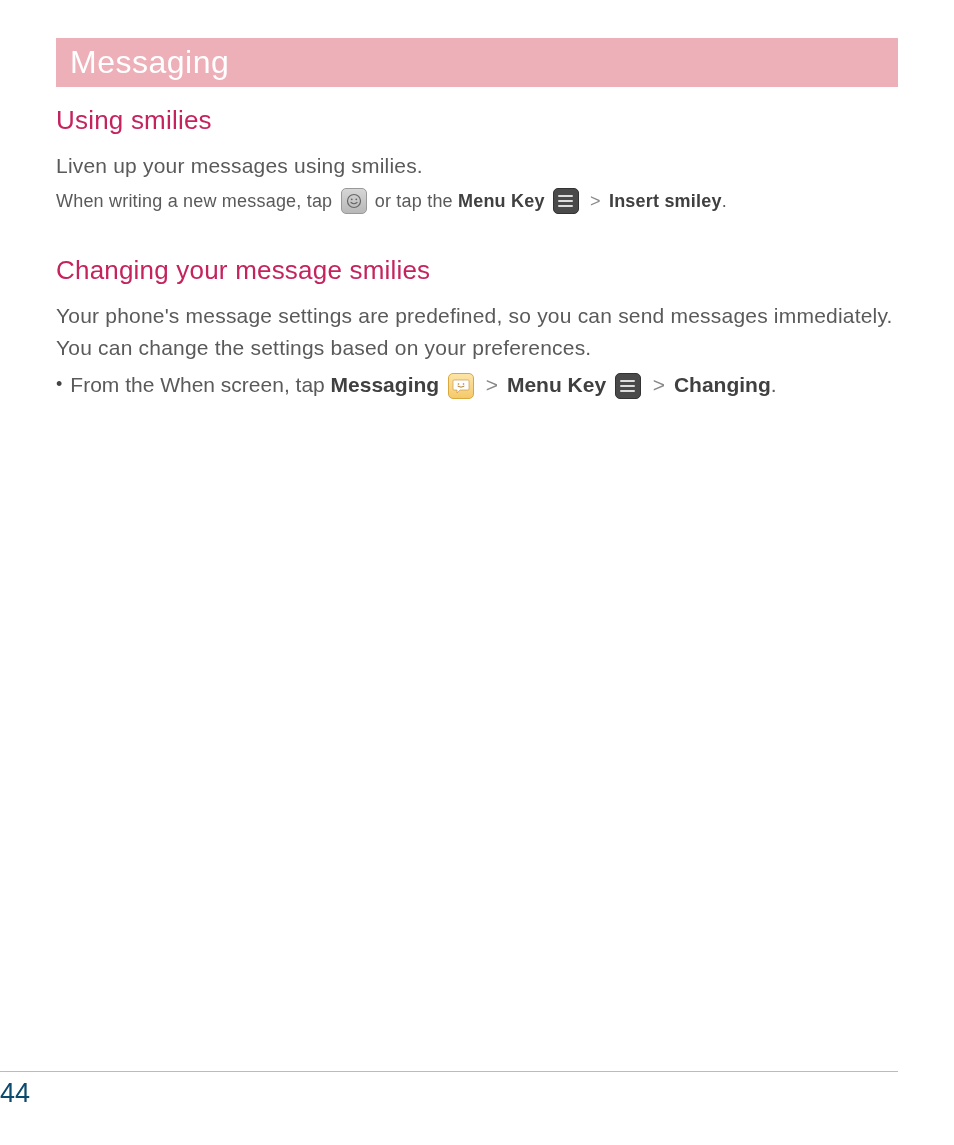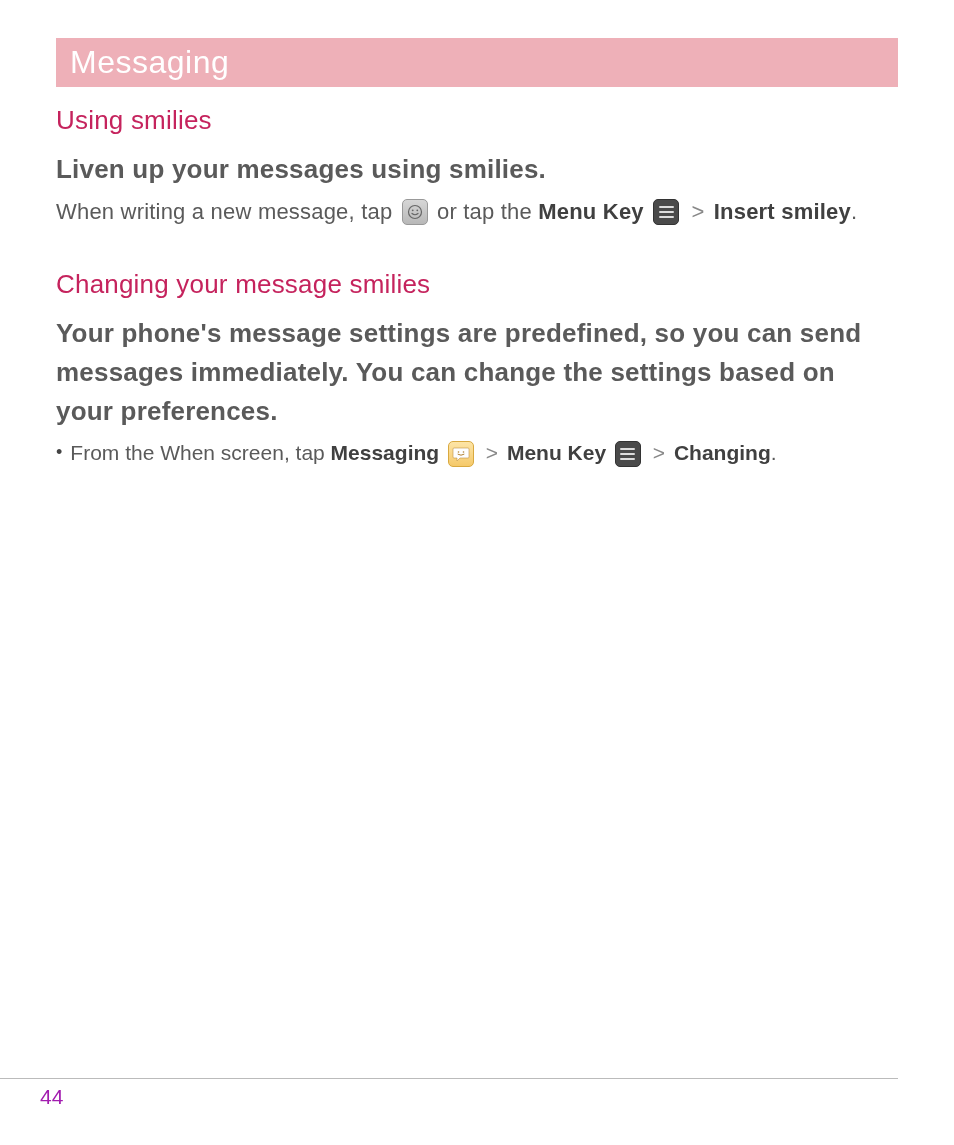--- a/index.html
+++ b/index.html
@@ -28,29 +28,29 @@
     }
     .section-heading {
       color: #c5235d;
       font-size: 26px;
       font-weight: 400;
       margin-bottom: 14px;
       letter-spacing: 0.2px;
     }
     .body-text {
       color: #5a5a5a;
-      font-size: 26px;
-      font-weight: 700;
+      font-size: 21px;
+      font-weight: 400;
       line-height: 1.5;
       margin-bottom: 6px;
       letter-spacing: 0.2px;
     }
     .body-line {
       color: #5a5a5a;
-      font-size: 22px;
+      font-size: 18px;
       font-weight: 300;
       line-height: 1.55;
       letter-spacing: 0.2px;
     }
     .bold {
       font-weight: 700;
       color: #404040;
     }
     .section-gap {
       height: 40px;
@@ -124,24 +124,23 @@
       bottom: 36px;
       left: 0;
       right: 0;
     }
     .footer-line {
       height: 1px;
       background: #bbb;
       margin: 0 56px 6px 0;
     }
     .page-number {
-      color: #a21caf;
-      font-size: 21px;
-      font-weight: 300;
-      padding-left: 40px;
+      color: #0c4a6e;
+      font-size: 27px;
+      font-weight: 300;
     }
   </style>
 </head>
 <body>
 
 <div class="header-bar">
   <div class="header-bar-title">Messaging</div>
 </div>
 
 <div class="section-heading">Using smilies</div>

